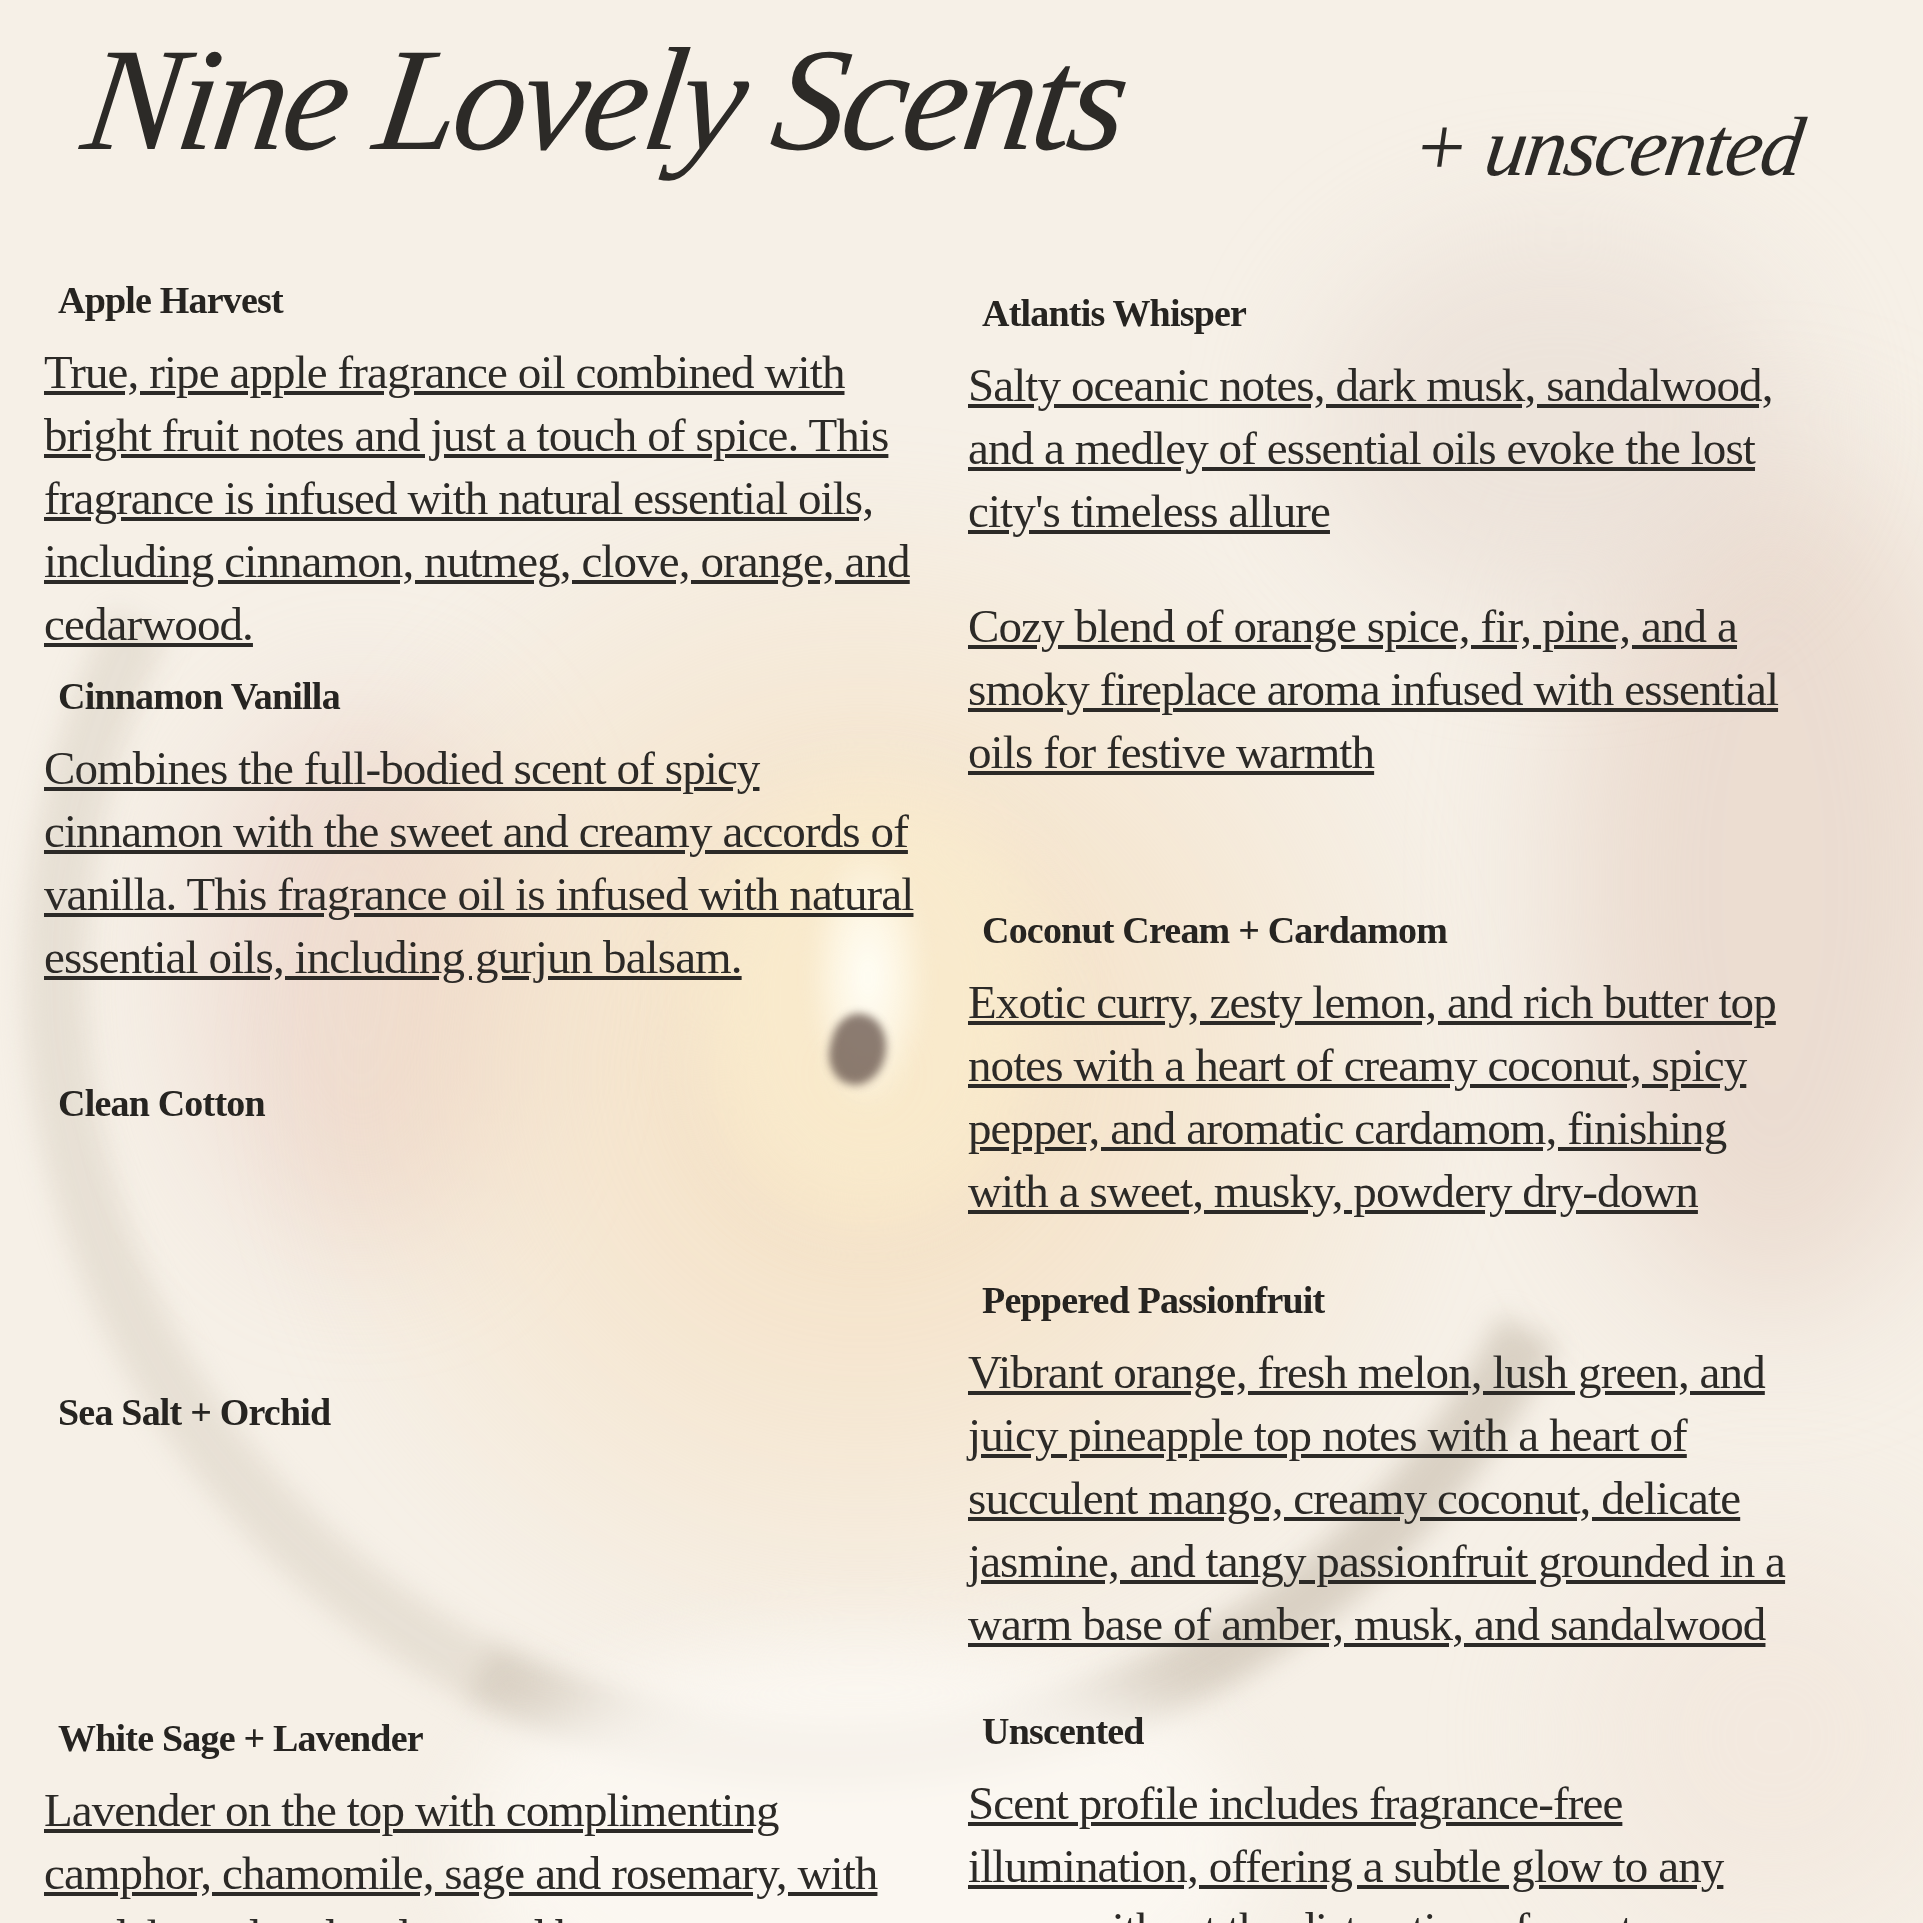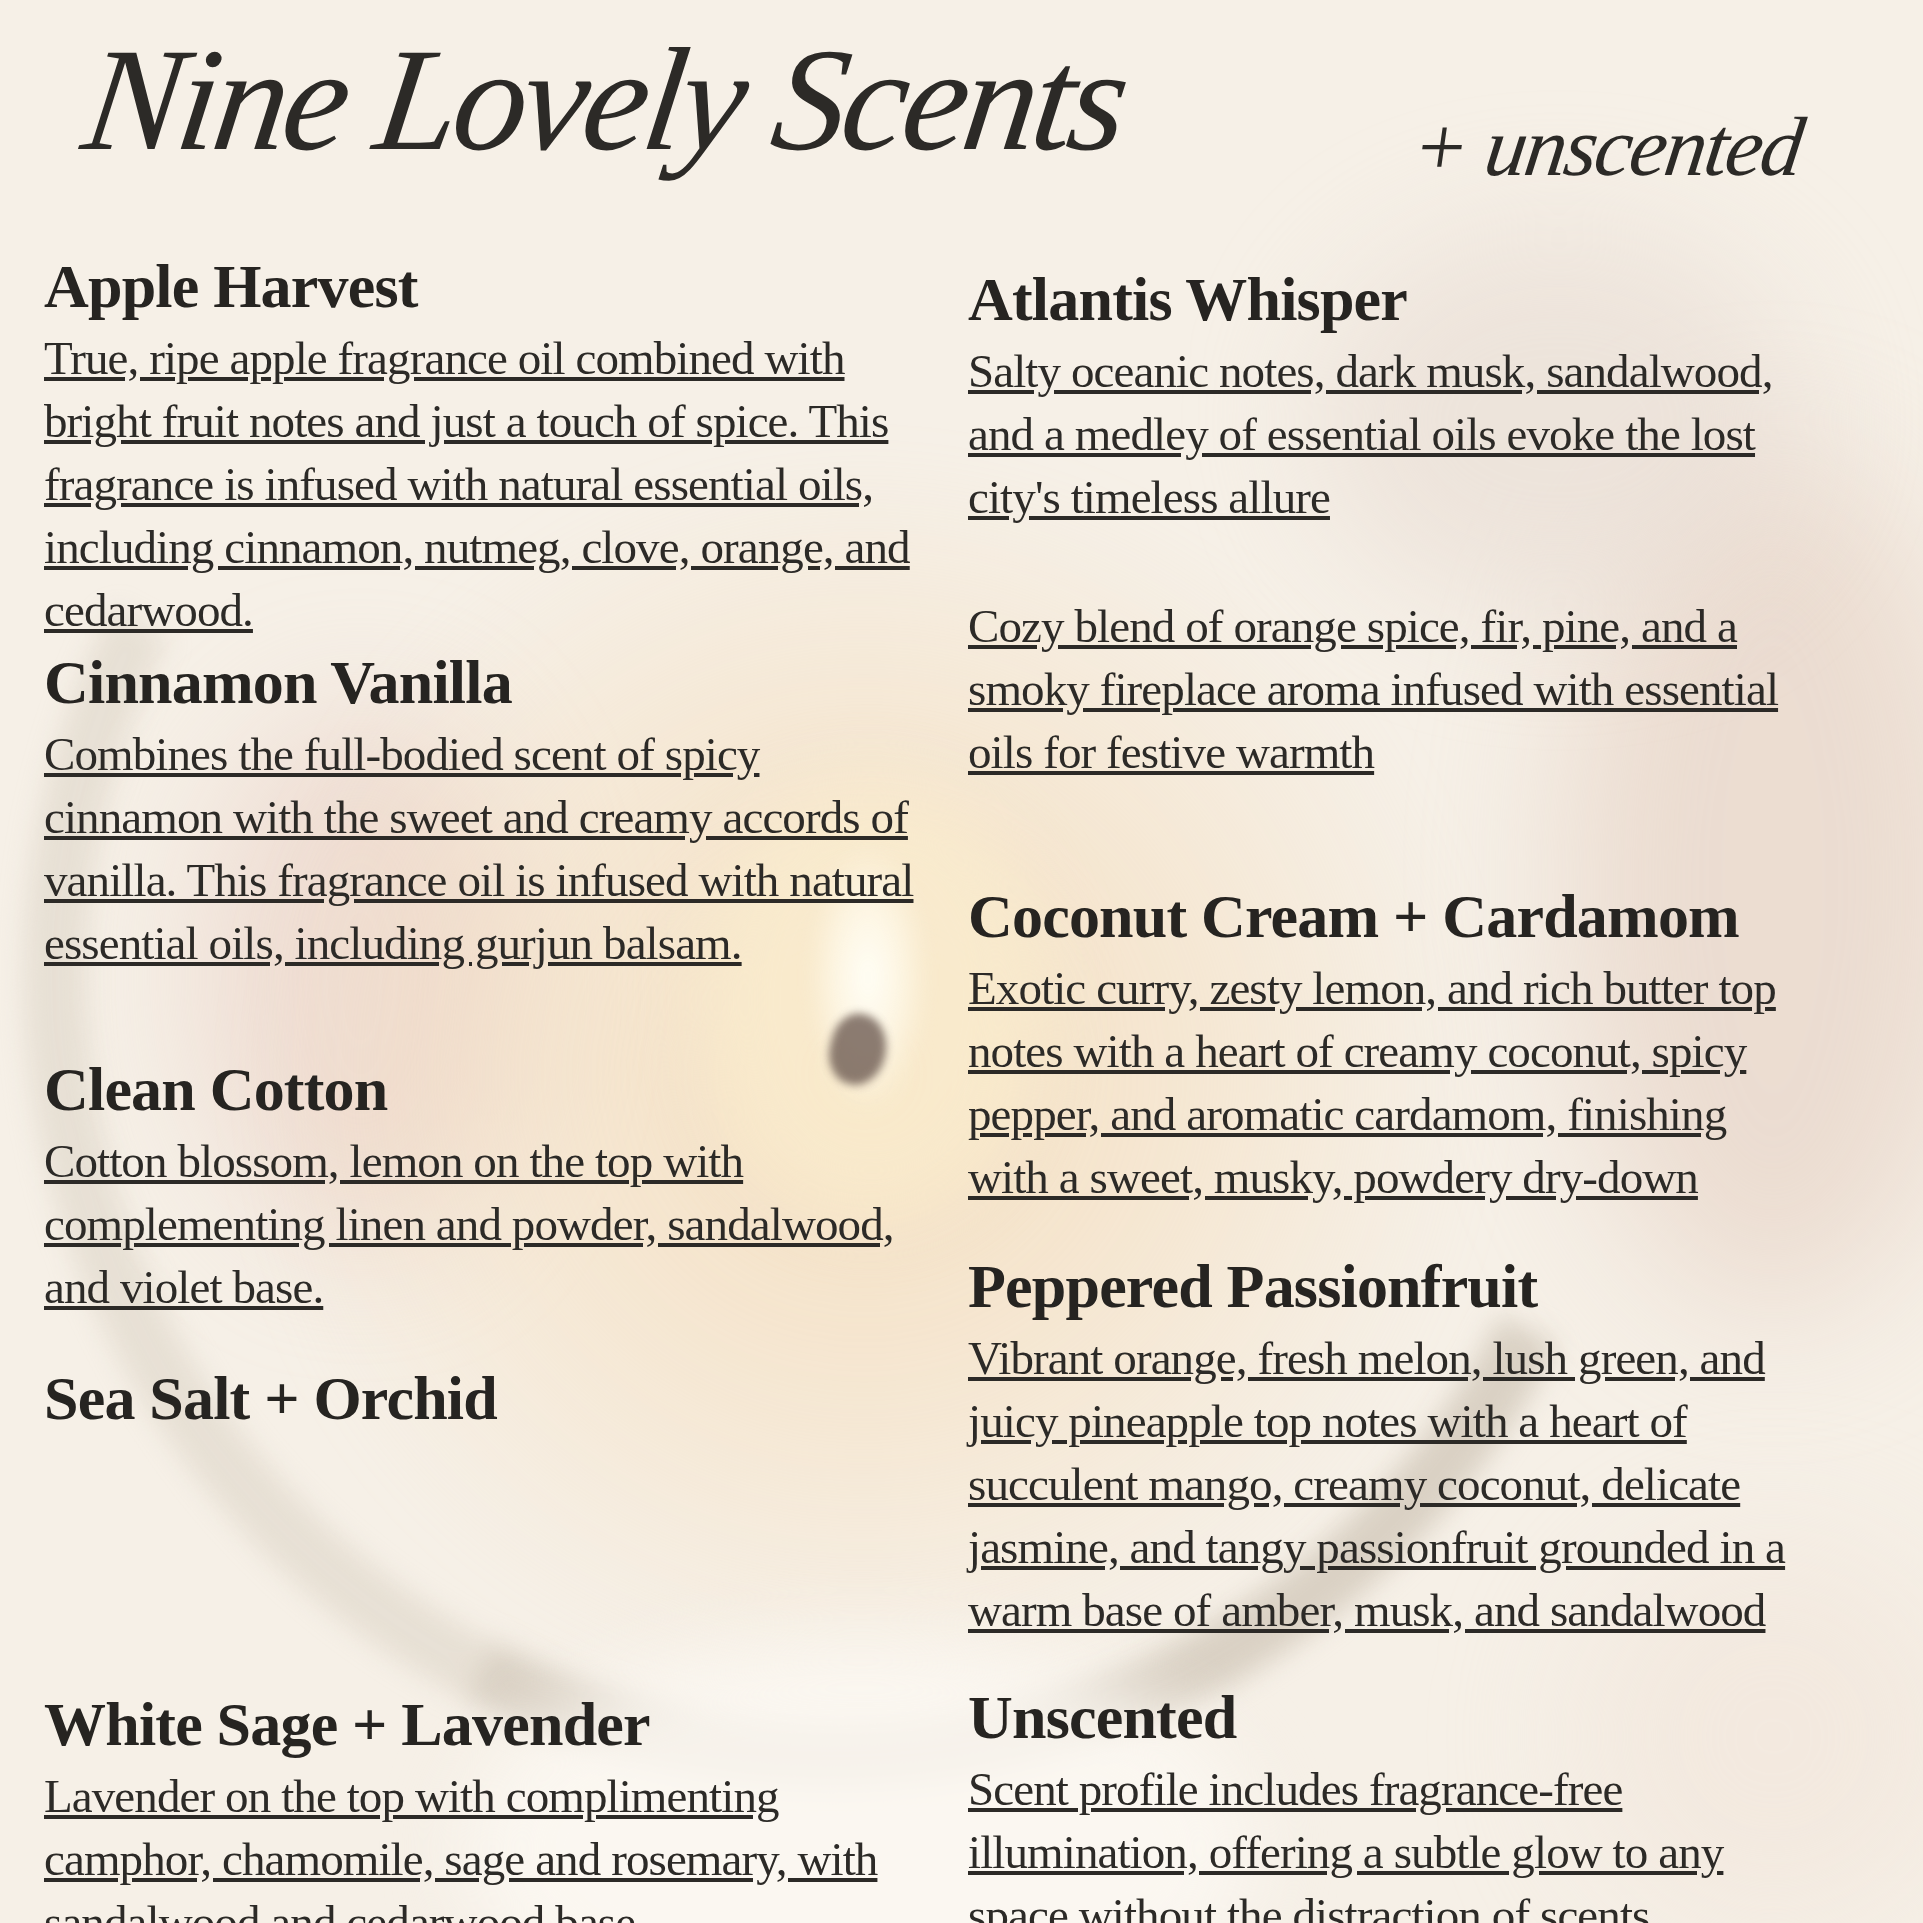--- a/index.html
+++ b/index.html
@@ -38,21 +38,21 @@
   .title-suffix{
     position:absolute;left:1413px;top:98px;
     font-family:"Liberation Serif", serif;font-style:italic;
     font-size:84px;letter-spacing:-2.3px;transform:skewX(-8deg);white-space:nowrap;
     color:#2c2a27;z-index:3;
   }
 
   
   .scent{position:absolute;z-index:2;}
   .scent h2{
-    margin:0;font-size:62px;line-height:54px;font-weight:bold;letter-spacing:-0.8px;
+    margin:14px;font-size:38px;line-height:54px;font-weight:bold;letter-spacing:-0.8px;
     color:#262421;white-space:nowrap;
   }
   .scent p{
     margin:13.5px 0 0 0;font-size:47px;line-height:63px;letter-spacing:-0.9px;
     color:#2c2a27;white-space:pre;text-decoration:underline;
   }
   .col-left{left:44px;}
   .col-right{left:968px;}
 </style>
 </head>
@@ -82,23 +82,20 @@
 </article>
 <article class="scent col-left" style="top:655px">
   <h2>Cinnamon Vanilla</h2>
   <p>Combines the full-bodied scent of spicy
 cinnamon with the sweet and creamy accords of
 vanilla. This fragrance oil is infused with natural
 essential oils, including gurjun balsam.</p>
 </article>
 <article class="scent col-left" style="top:1062px">
   <h2>Clean Cotton</h2>
-  <p>Cotton blossom, lemon on the top with
-complementing linen and powder, sandalwood,
-and violet base.</p>
 </article>
 <article class="scent col-left" style="top:1371px">
   <h2>Sea Salt + Orchid</h2>
 </article>
 <article class="scent col-left" style="top:1697px">
   <h2>White Sage + Lavender</h2>
   <p>Lavender on the top with complimenting
 camphor, chamomile, sage and rosemary, with
 sandalwood and cedarwood base.</p>
 </article>

